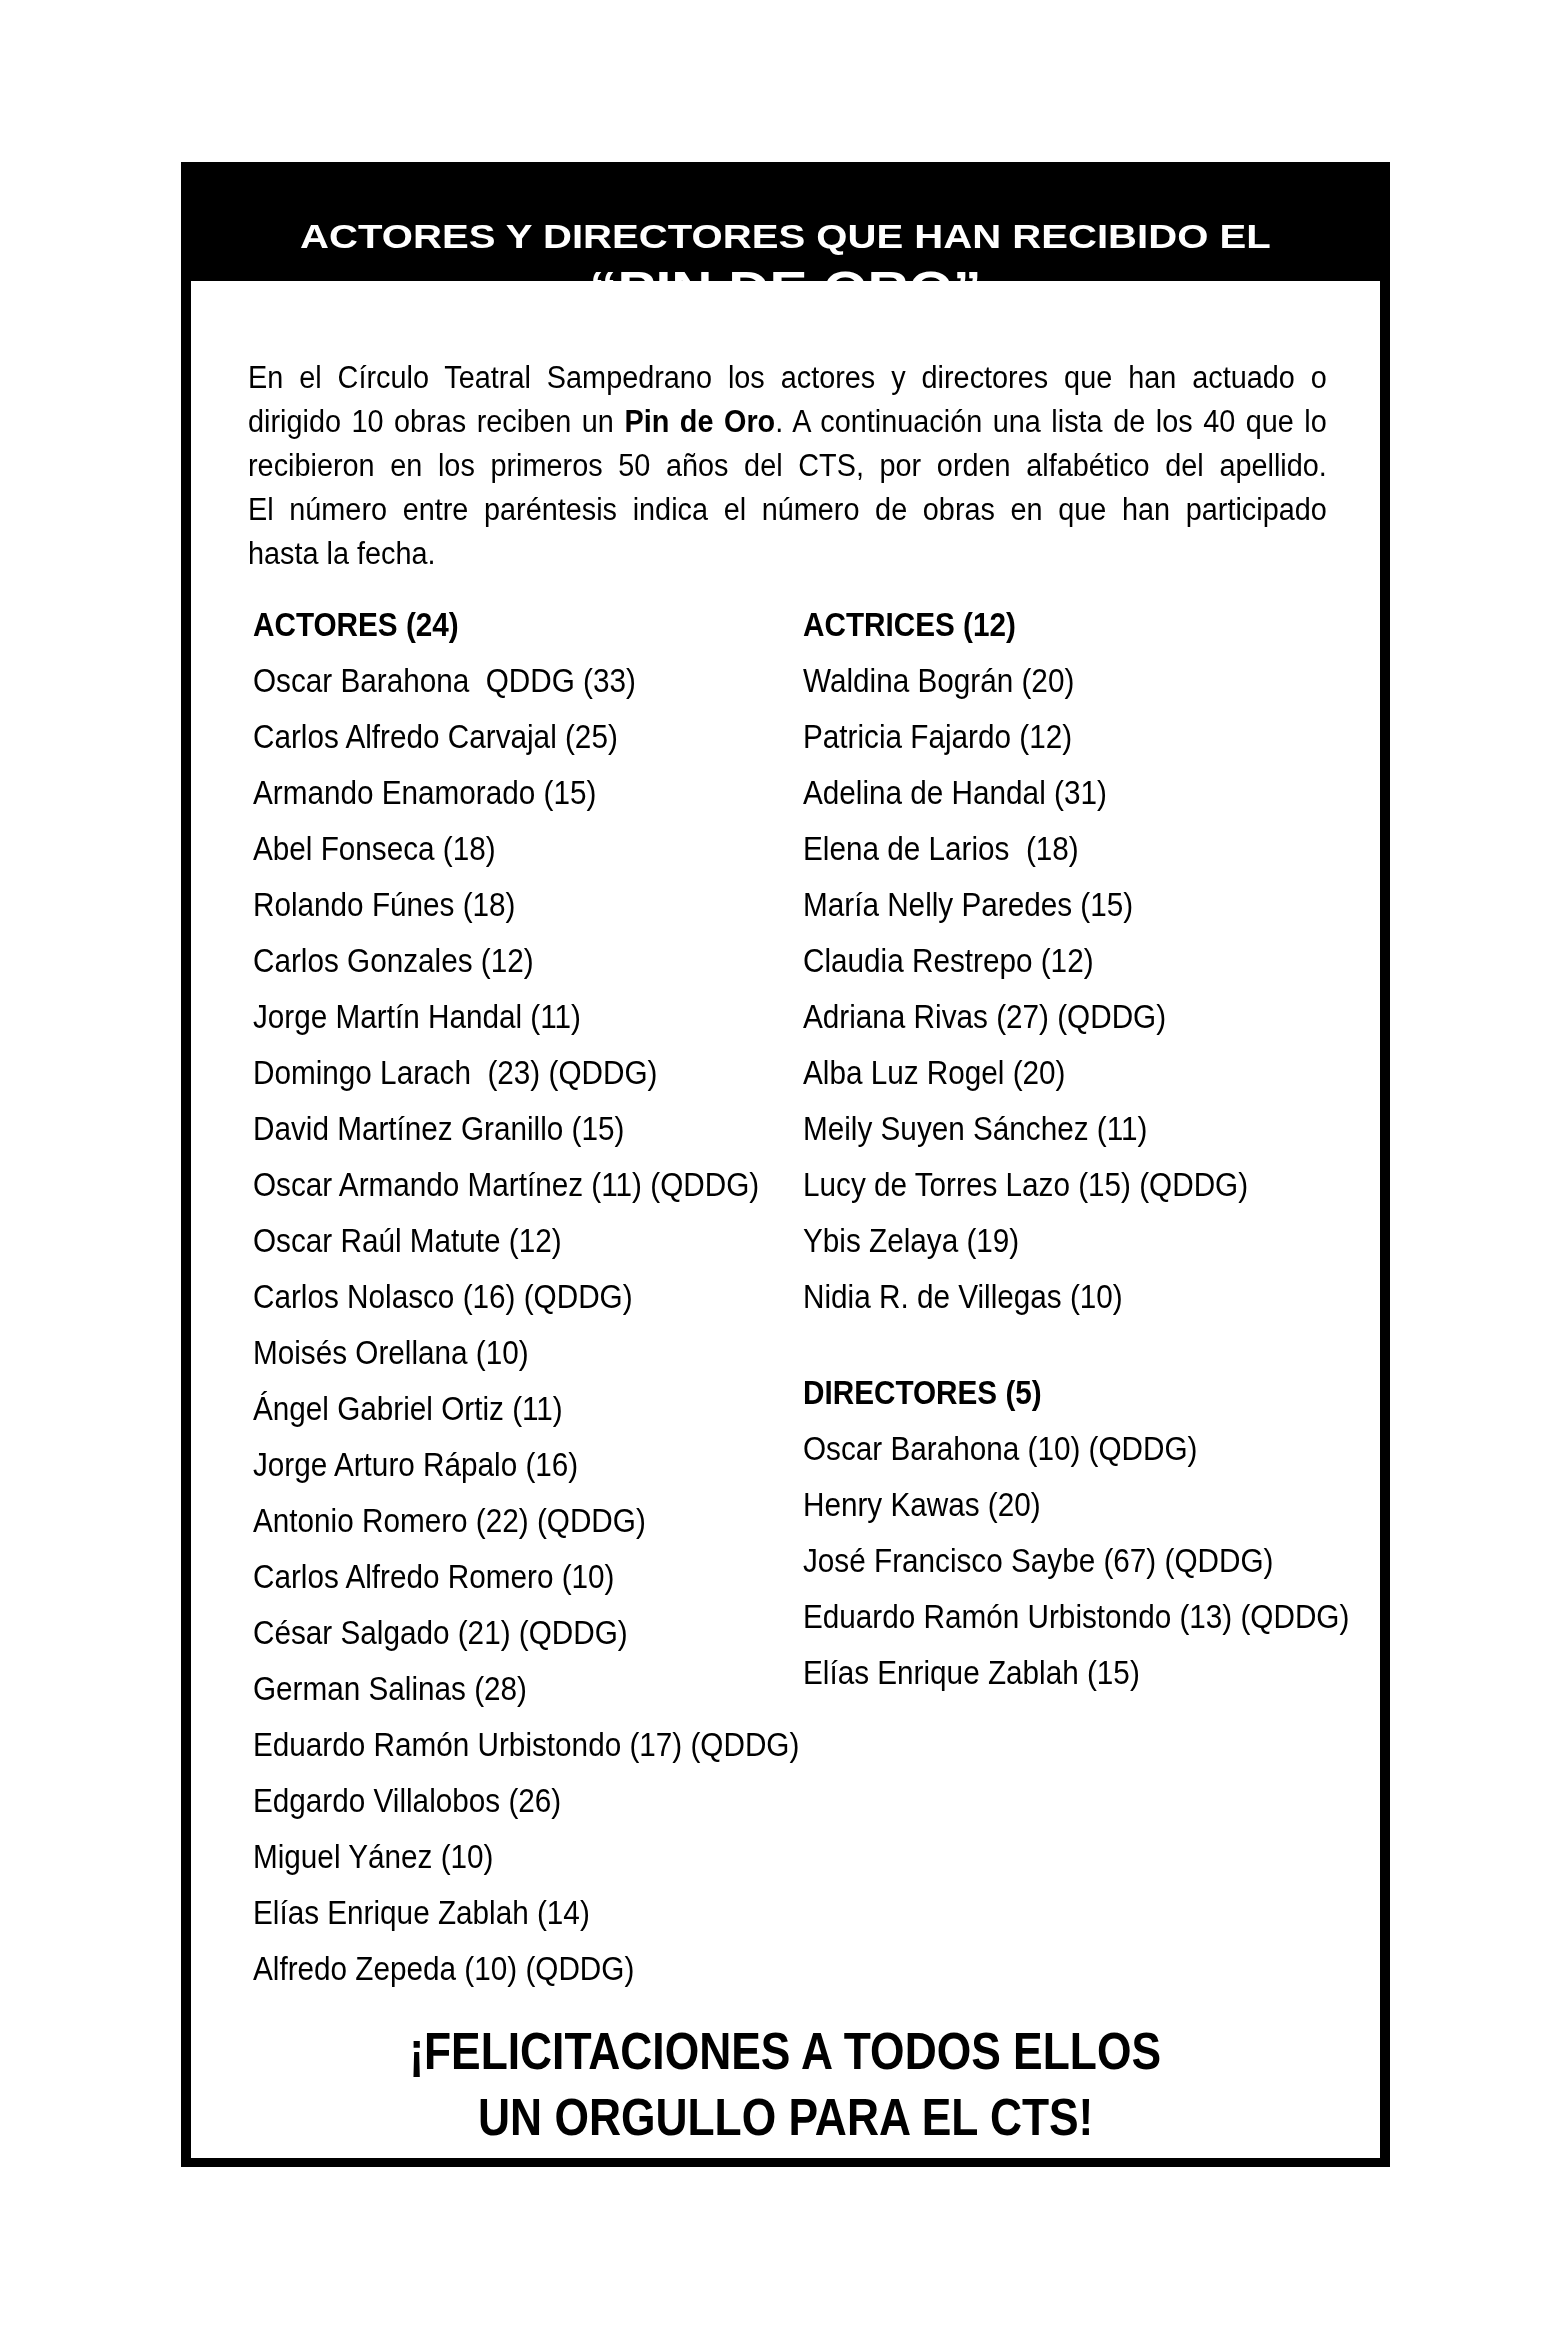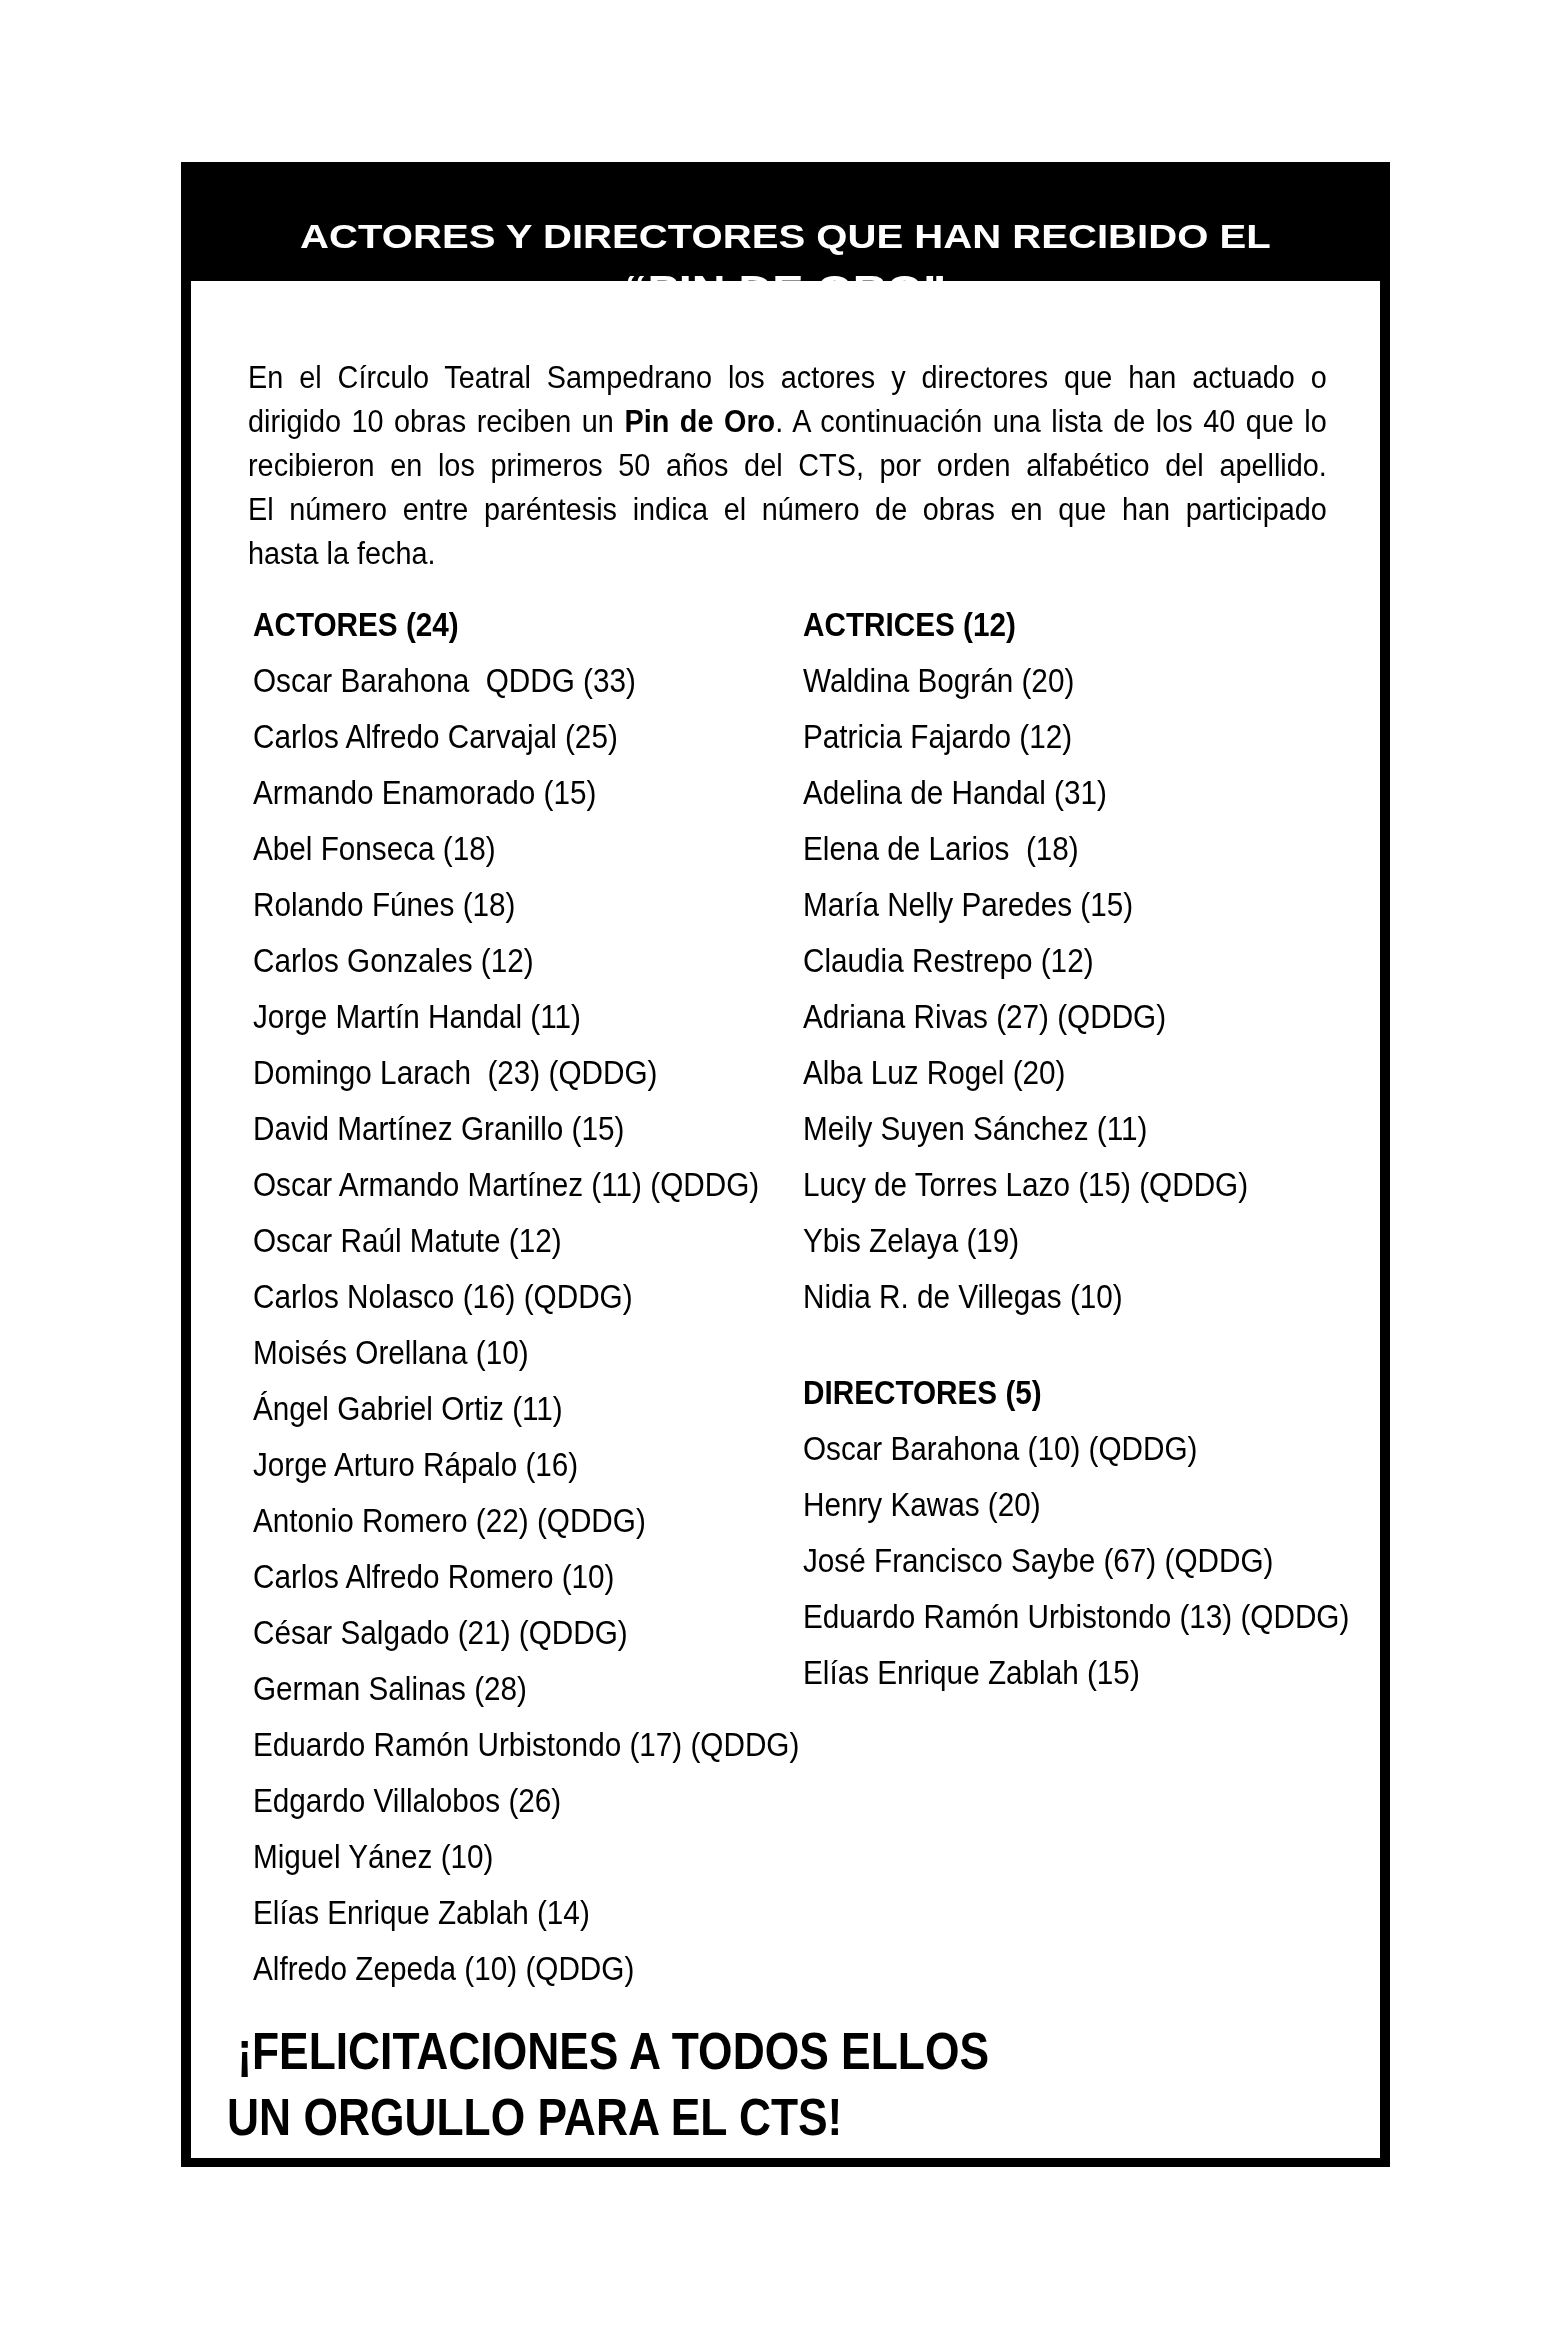--- a/index.html
+++ b/index.html
@@ -7,39 +7,39 @@
          font-family: "Liberation Sans", sans-serif; color: #000000; }
   .box { position: absolute; left: 181px; top: 162px; width: 1209px; height: 2005px;
          box-sizing: border-box; border-left: 10.7px solid #000; border-right: 10.7px solid #000;
          border-bottom: 9px solid #000; background: #fff; }
   .header { position: absolute; left: 181px; top: 162px; width: 1209px; height: 119px; background: #000; }
   .hline { position: absolute; left: 181px; width: 1209px; text-align: center; color: #fff;
            font-weight: bold; white-space: nowrap; margin-top: 38px; }
   .hline span { display: inline-block; }
   .h1 { top: 172px; height: 53px; line-height: 53px; font-size: 33px; }
   .h1 span { transform: scaleX(1.215); }
-  .h2 { top: 226px; height: 53px; line-height: 53px; font-size: 41px; text-align: center; }
+  .h2 { top: 226px; height: 53px; line-height: 53px; font-size: 50px; text-align: center; }
   .h2 span { transform: scaleX(1.14); }
 
   .para { position: absolute; left: 248px; top: 356px; width: 1160px;
           transform: scaleX(0.93); transform-origin: 0 0; font-size: 31px; }
   .pline { height: 44px; line-height: 44px; text-align: justify; text-align-last: justify;
            white-space: normal; overflow: hidden; }
   .pline.last { text-align-last: left; }
   .pline b { font-weight: bold; }
 
   .col { position: absolute; top: 597px; transform: scaleX(0.9); transform-origin: 0 0;
          font-size: 33px; }
   .col-left { left: 253px; width: 639px; }
   .col-right { left: 803px; width: 639px; }
   .row { height: 56px; line-height: 56px; white-space: pre; }
   .sec-title { font-weight: bold; }
   .gap { margin-top: 40px; }
 
-  .closing { position: absolute; left: 181px; width: 1209px; top: 2019px; 
+  .closing { position: absolute; left: 181px; width: 1209px; top: 2019px; text-align: center;
              font-weight: bold; font-size: 51px; }
   .cline { height: 66px; line-height: 66px; white-space: nowrap; }
   .cline span { display: inline-block; transform: scaleX(0.87); }
 </style>
 </head>
 <body>
 
 <div class="box"></div>
 <div class="header"></div>
 <div class="hline h1"><span>ACTORES Y DIRECTORES QUE HAN RECIBIDO EL</span></div>

